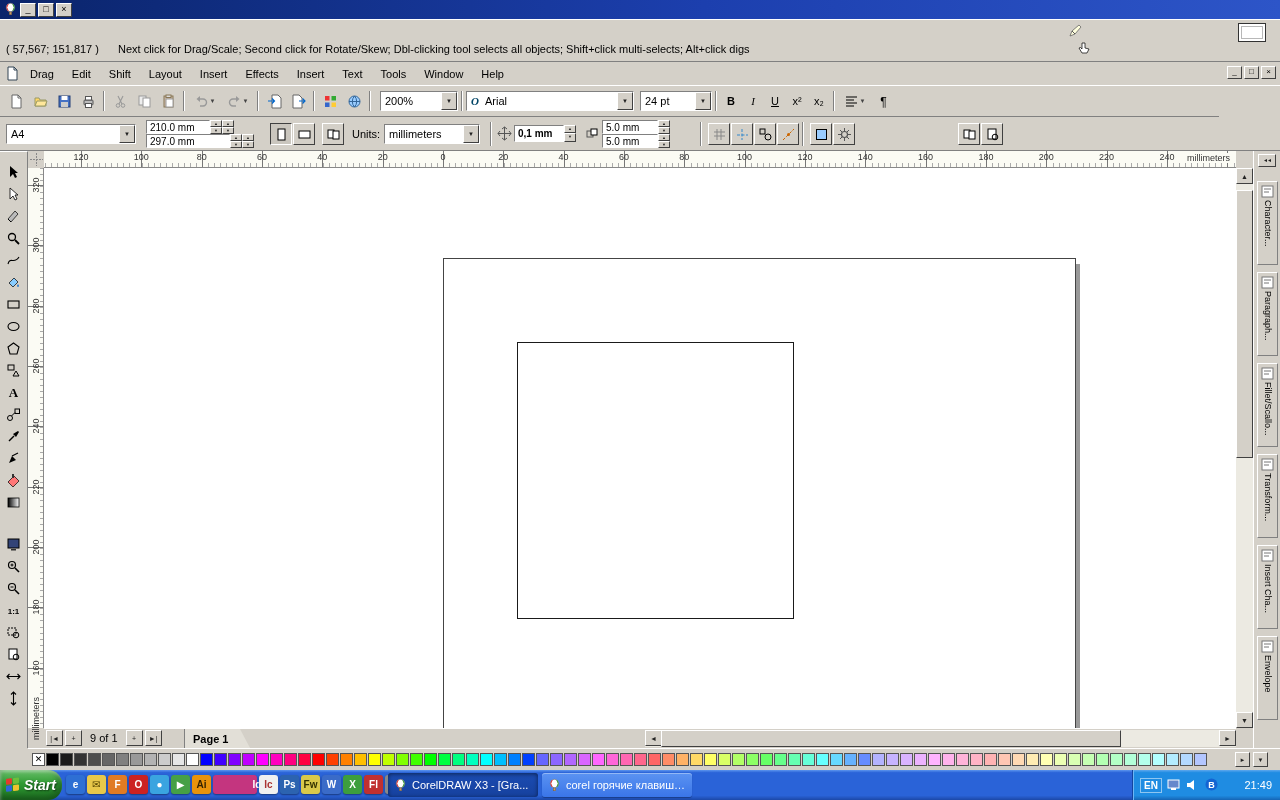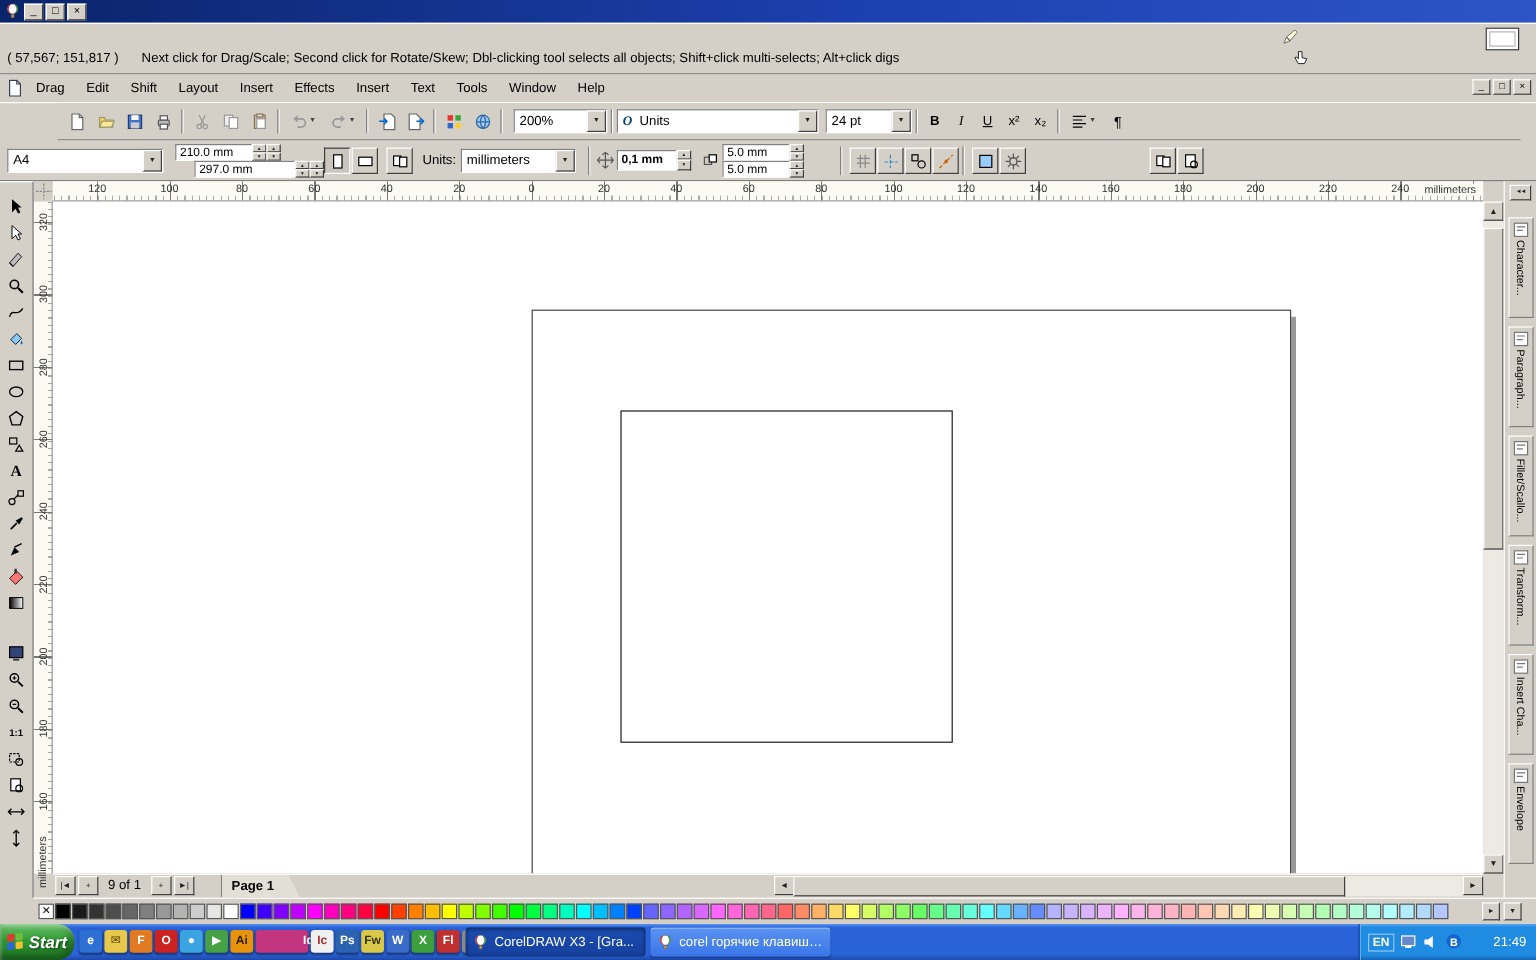--- a/index.html
+++ b/index.html
@@ -36,21 +36,21 @@
   #menubar-docicon { width:16px; height:16px; margin-left:5px; }
   #menu-items { display:flex; }
   .menu-item { padding:4px 9px; }
   #mdi-buttons { position:absolute; right:4px; top:4px; display:flex; }
   .mdi-btn { width:15px; height:13px; background:#d4d0c8;
     border:1px solid; border-color:#fff #404040 #404040 #fff;
     font-size:8px; line-height:10px; text-align:center; margin-left:2px; }
 
   
   #toolbar { position:absolute; left:0; top:86px; width:1219px; height:31px;
-    background:#d4d0c8; border-bottom:1px solid #808080; display:flex; align-items:center; padding-left:4px;margin-left:48px; }
+    background:#d4d0c8; border-bottom:1px solid #808080; display:flex; align-items:center; padding-left:4px; }
   #tb-buttons { display:flex; align-items:center; }
   .tbtn { width:22px; height:22px; display:flex; align-items:center; justify-content:center; margin:0 1px; flex:none; }
   .tbtn.wide { width:31px; }
   .mini-dd { font-size:6px; color:#444; margin-left:1px; }
   .tsep { width:2px; height:20px; border-left:1px solid #808080; border-right:1px solid #fff; margin:0 3px; flex:none; }
   .combo { height:20px; background:#fff; border:1px solid; border-color:#808080 #fff #fff #808080;
     display:flex; align-items:center; flex:none; }
   .cval { flex:1; padding:0 4px; white-space:nowrap; overflow:hidden; }
   .ddbtn { width:16px; height:100%; background:#d4d0c8; border:1px solid;
     border-color:#fff #404040 #404040 #fff; font-size:6px; color:#222;
@@ -357,21 +357,21 @@
       </div>
       <div class="tsep"></div>
     </div>
   <div class="combo" style="width:78px;margin-left:6px;">
     <span class="cval">200%</span>
     <span class="ddbtn">▼</span>
   </div>
   <div class="tsep"></div>
   <div class="combo" style="width:168px;">
     <span class="font-symbol">O</span>
-    <span class="cval">Units</span>
+    <span class="cval">Arial</span>
     <span class="ddbtn">▼</span>
   </div>
   <div class="combo" style="width:72px;margin-left:6px;">
     <span class="cval">24 pt</span>
     <span class="ddbtn">▼</span>
   </div>
   <div class="tsep"></div>
   <span class="textbtn" style="font-weight:bold;">B</span>
   <span class="textbtn" style="font-style:italic;font-family:'Liberation Serif','DejaVu Serif',serif;">I</span>
   <span class="textbtn" style="text-decoration:underline;">U</span>
@@ -405,21 +405,21 @@
     <span class="spinpair">
         <span class="spinbtn">▲</span>
         <span class="spinbtn">▼</span>
       </span>
     <span class="spinpair">
         <span class="spinbtn">▲</span>
         <span class="spinbtn">▼</span>
       </span>
   </div>
   <div class="sprow" style="left:146px;top:17px;">
-    <span class="spin-input" style="width:84px;margin-left:16px;">297.0 mm</span>
+    <span class="spin-input" style="width:84px;">297.0 mm</span>
     <span class="spinpair">
         <span class="spinbtn">▲</span>
         <span class="spinbtn">▼</span>
       </span>
     <span class="spinpair">
         <span class="spinbtn">▲</span>
         <span class="spinbtn">▼</span>
       </span>
   </div>
   <span class="pbtn pressed" style="left:270px;top:6px;">

